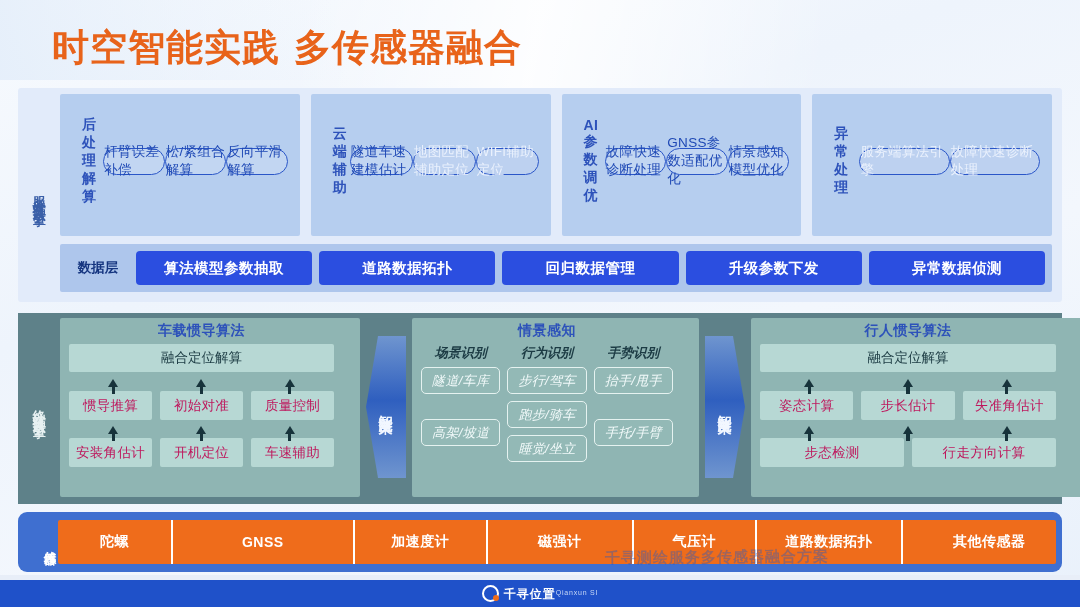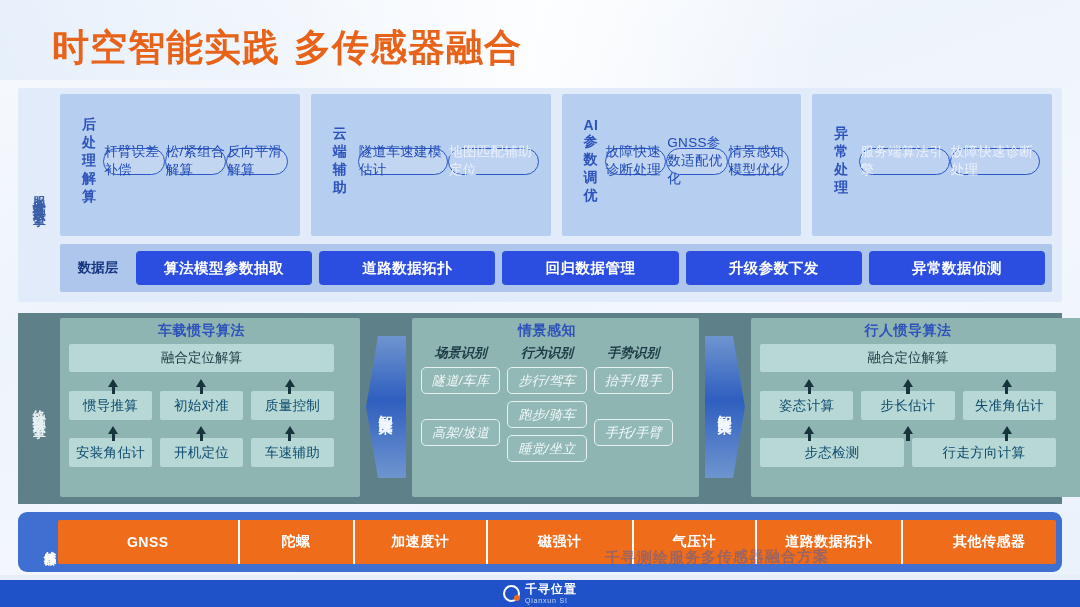--- a/index.html
+++ b/index.html
@@ -117,21 +117,21 @@
     border-bottom: 8px solid #17333b; position: relative;
   }
   .up-arrow::after {
     content: ""; position: absolute; left: -1.6px; top: 8px;
     width: 3.2px; height: 7px; background: #17333b;
   }
   .trow { display: flex; gap: 8px; height: 29px; margin-bottom: 2px; }
   .tbox {
     flex: 1; background: #b7d8d4; border-radius: 2px;
     display: flex; align-items: center; justify-content: center;
-    font-size: 13.5px; color: #0c4a6e; letter-spacing: .3px;
+    font-size: 13.5px; color: #be185d; letter-spacing: .3px;
   }
 
   
   .sit-cols { display: flex; gap: 7px; flex: 1; font-style: italic; }
   .sit-col { flex: 1; display: flex; flex-direction: column; align-items: center; }
   .sit-col-title {
     font-size: 13px; color: #1c3b44; margin-bottom: 5px; font-weight: bold;
   }
   .sit-chip {
     width: 100%; height: 27px; margin-bottom: 7px;
@@ -202,21 +202,21 @@
   }
   .logo { display: flex; align-items: center; gap: 5px; }
   .logo-mark {
     width: 17px; height: 17px; border-radius: 50%;
     border: 2.6px solid #ffffff; position: relative;
   }
   .logo-mark::after {
     content: ""; position: absolute; right: -2px; bottom: -1px;
     width: 6px; height: 6px; background: #ef6c1b; border-radius: 50%;
   }
-  .logo-text { display: flex; flex-direction: column; line-height: 1; }
+  .logo-text { display: flex; flex-direction: row; line-height: 1; }
   .logo-cn { font-size: 12px; font-weight: bold; color: #ffffff; letter-spacing: 1px; }
   .logo-en { font-size: 7px; color: #c8d8f6; letter-spacing: .8px; margin-top: 1.5px; }
 </style>
 </head>
 <body>
 
 <div class="bg-streak2"></div>
 <div class="bg-streak"></div>
 
 <div class="title">时空智能实践 多传感器融合</div>
@@ -229,20 +229,21 @@
       <div class="scard">
         <div class="scard-title">后处理解算</div>
         <div class="pill">杆臂误差补偿</div>
         <div class="pill">松/紧组合解算</div>
         <div class="pill">反向平滑解算</div>
       </div>
       <div class="scard">
         <div class="scard-title">云端辅助</div>
         <div class="pill">隧道车速建模估计</div>
         <div class="pill ghost">地图匹配辅助定位</div>
+        <div class="pill ghost">WIFI辅助定位</div>
       </div>
       <div class="scard">
         <div class="scard-title">AI参数调优</div>
         <div class="pill">故障快速诊断处理</div>
         <div class="pill">GNSS参数适配优化</div>
         <div class="pill">情景感知模型优化</div>
       </div>
       <div class="scard">
         <div class="scard-title">异常处理</div>
         <div class="pill ghost">服务端算法引擎</div>
@@ -370,22 +371,22 @@
         <div class="tbox">行走方向计算</div>
       </div>
     </div>
 
   </div>
 </div>
 
 <div class="sensor-panel">
   <div class="sensor-label">传感器</div>
   <div class="sensor-track">
+    <div class="sitem" style="flex: 110 0 0px;">陀螺</div>
     <div class="sitem" style="flex: 175 0 0px;">GNSS</div>
-    <div class="sitem" style="flex: 110 0 0px;">陀螺</div>
     <div class="sitem" style="flex: 128 0 0px;">加速度计</div>
     <div class="sitem" style="flex: 140 0 0px;">磁强计</div>
     <div class="sitem" style="flex: 118 0 0px;">气压计</div>
     <div class="sitem" style="flex: 140 0 0px;">道路数据拓扑</div>
     <div class="sitem" style="flex: 130 0 0px;">其他传感器</div>
   </div>
 </div>
 
 <div class="watermark">千寻测绘服务多传感器融合方案</div>
 

